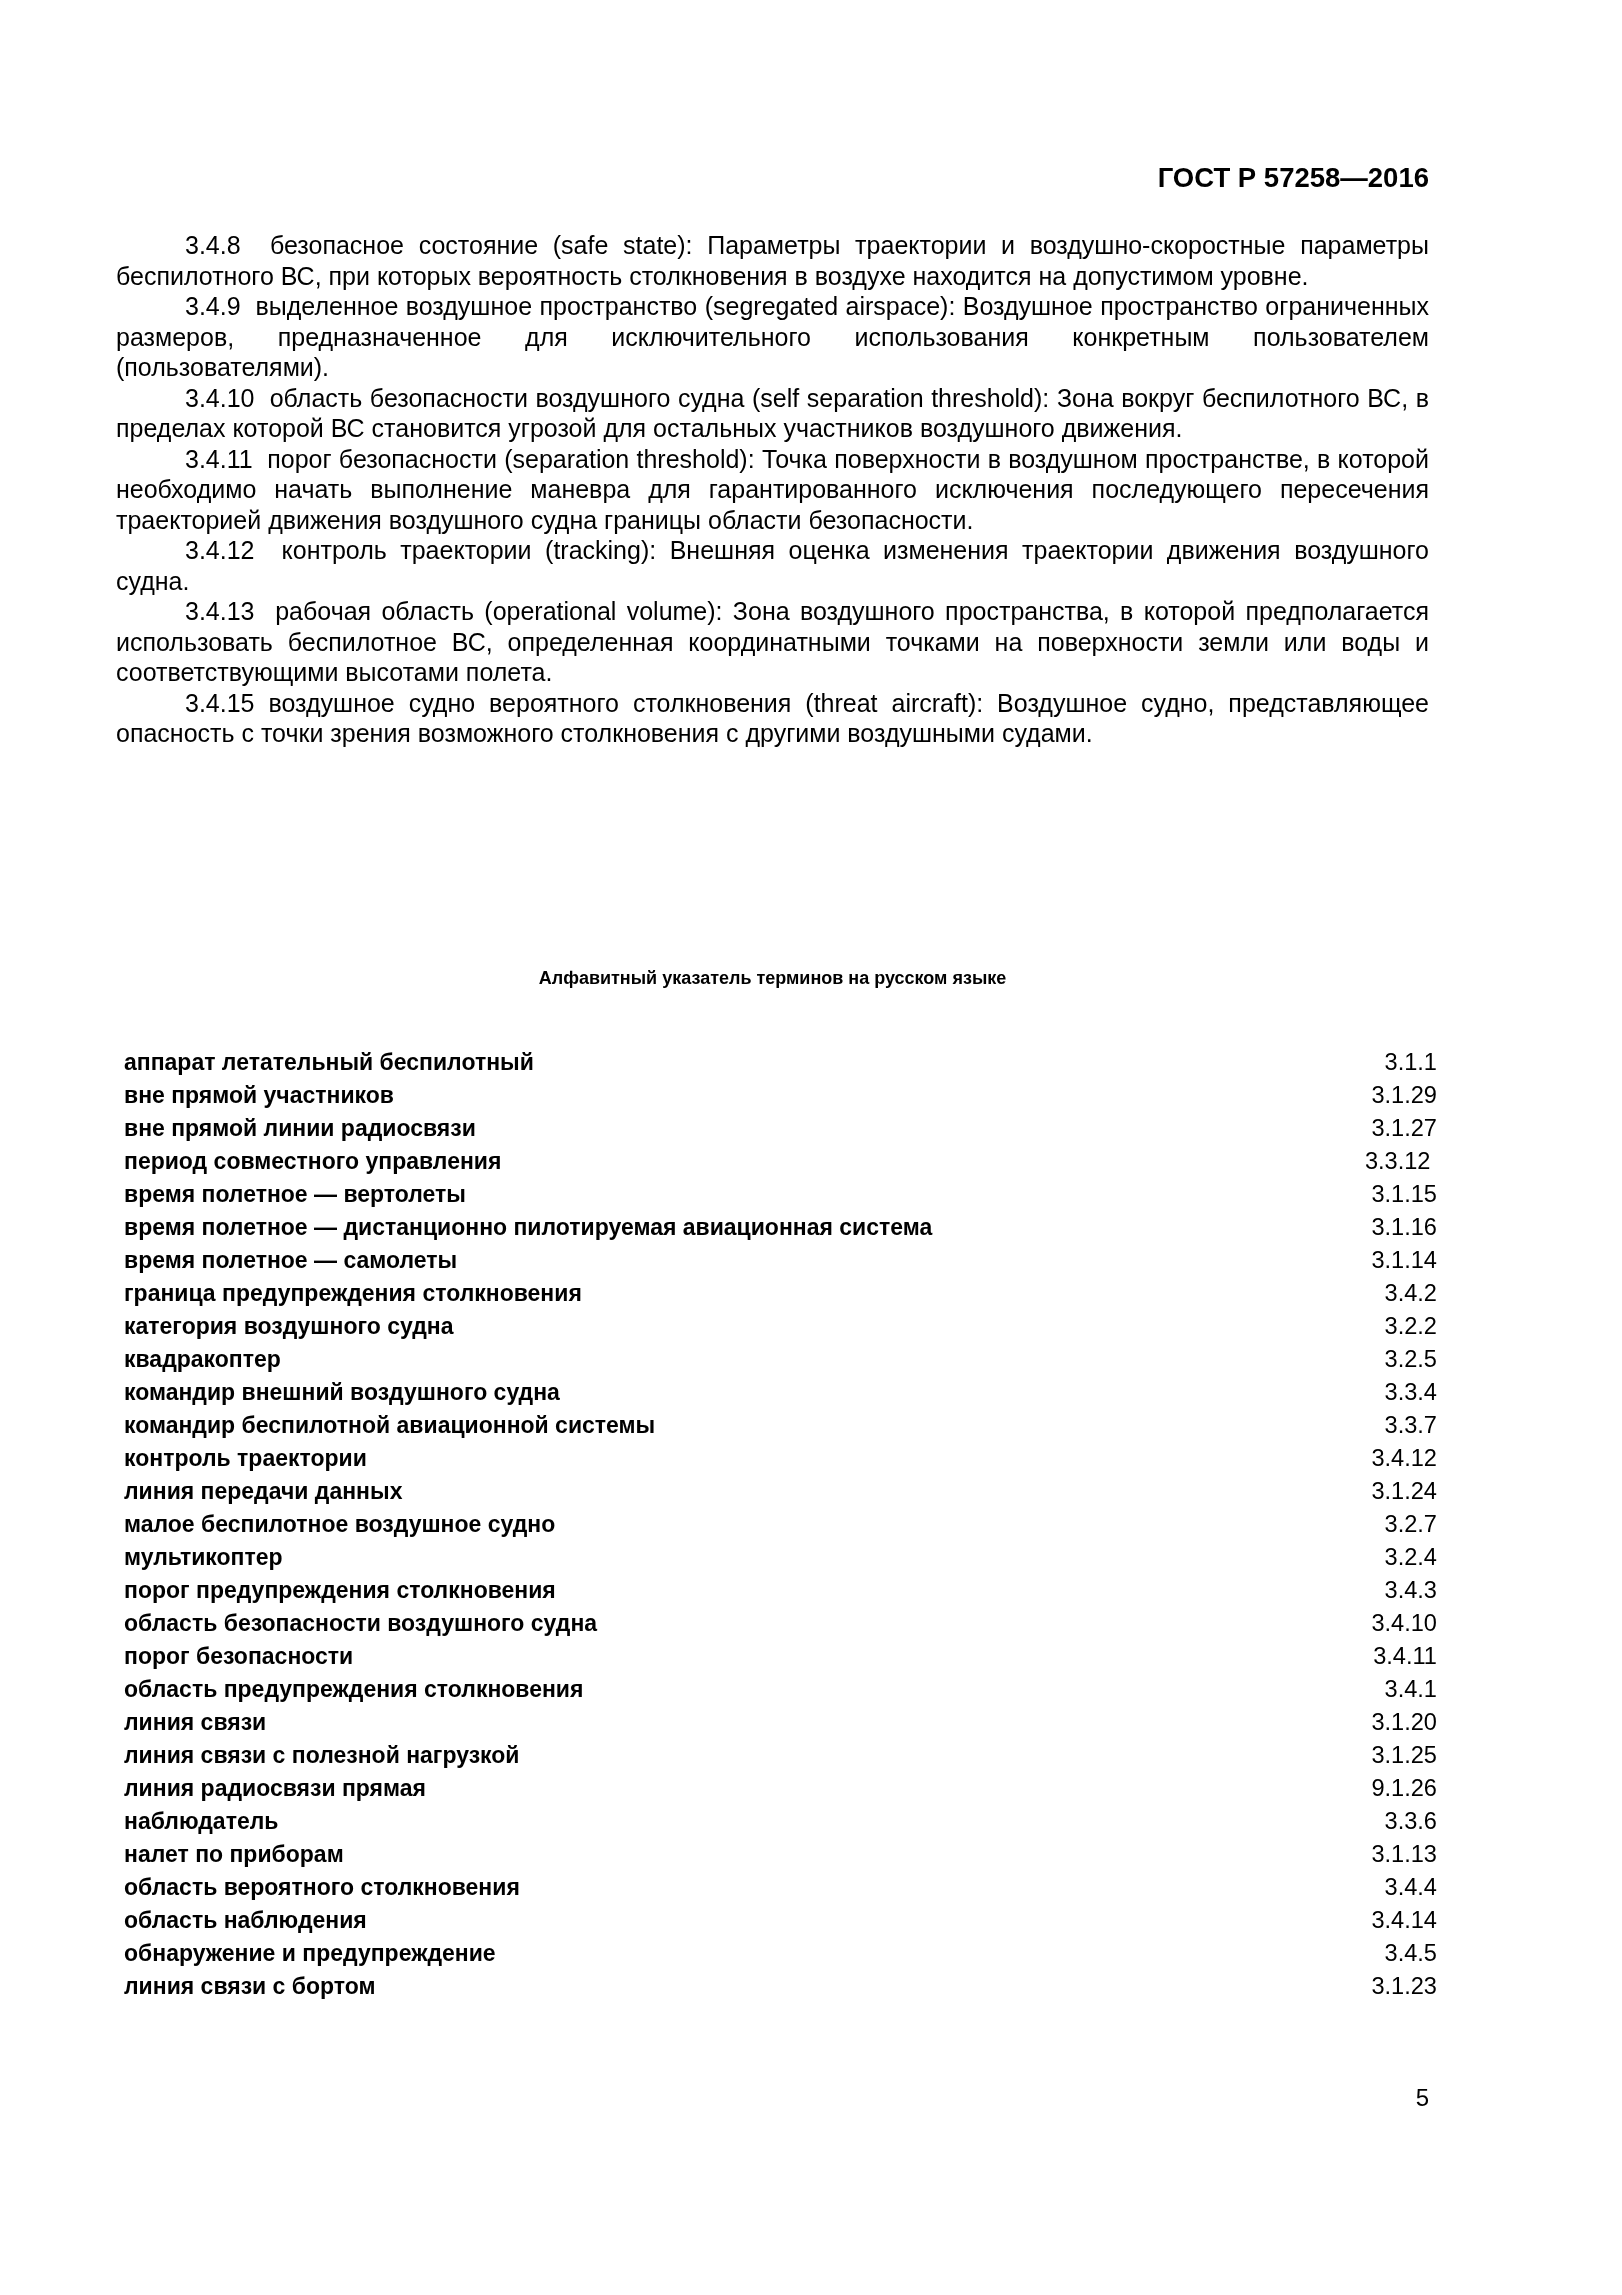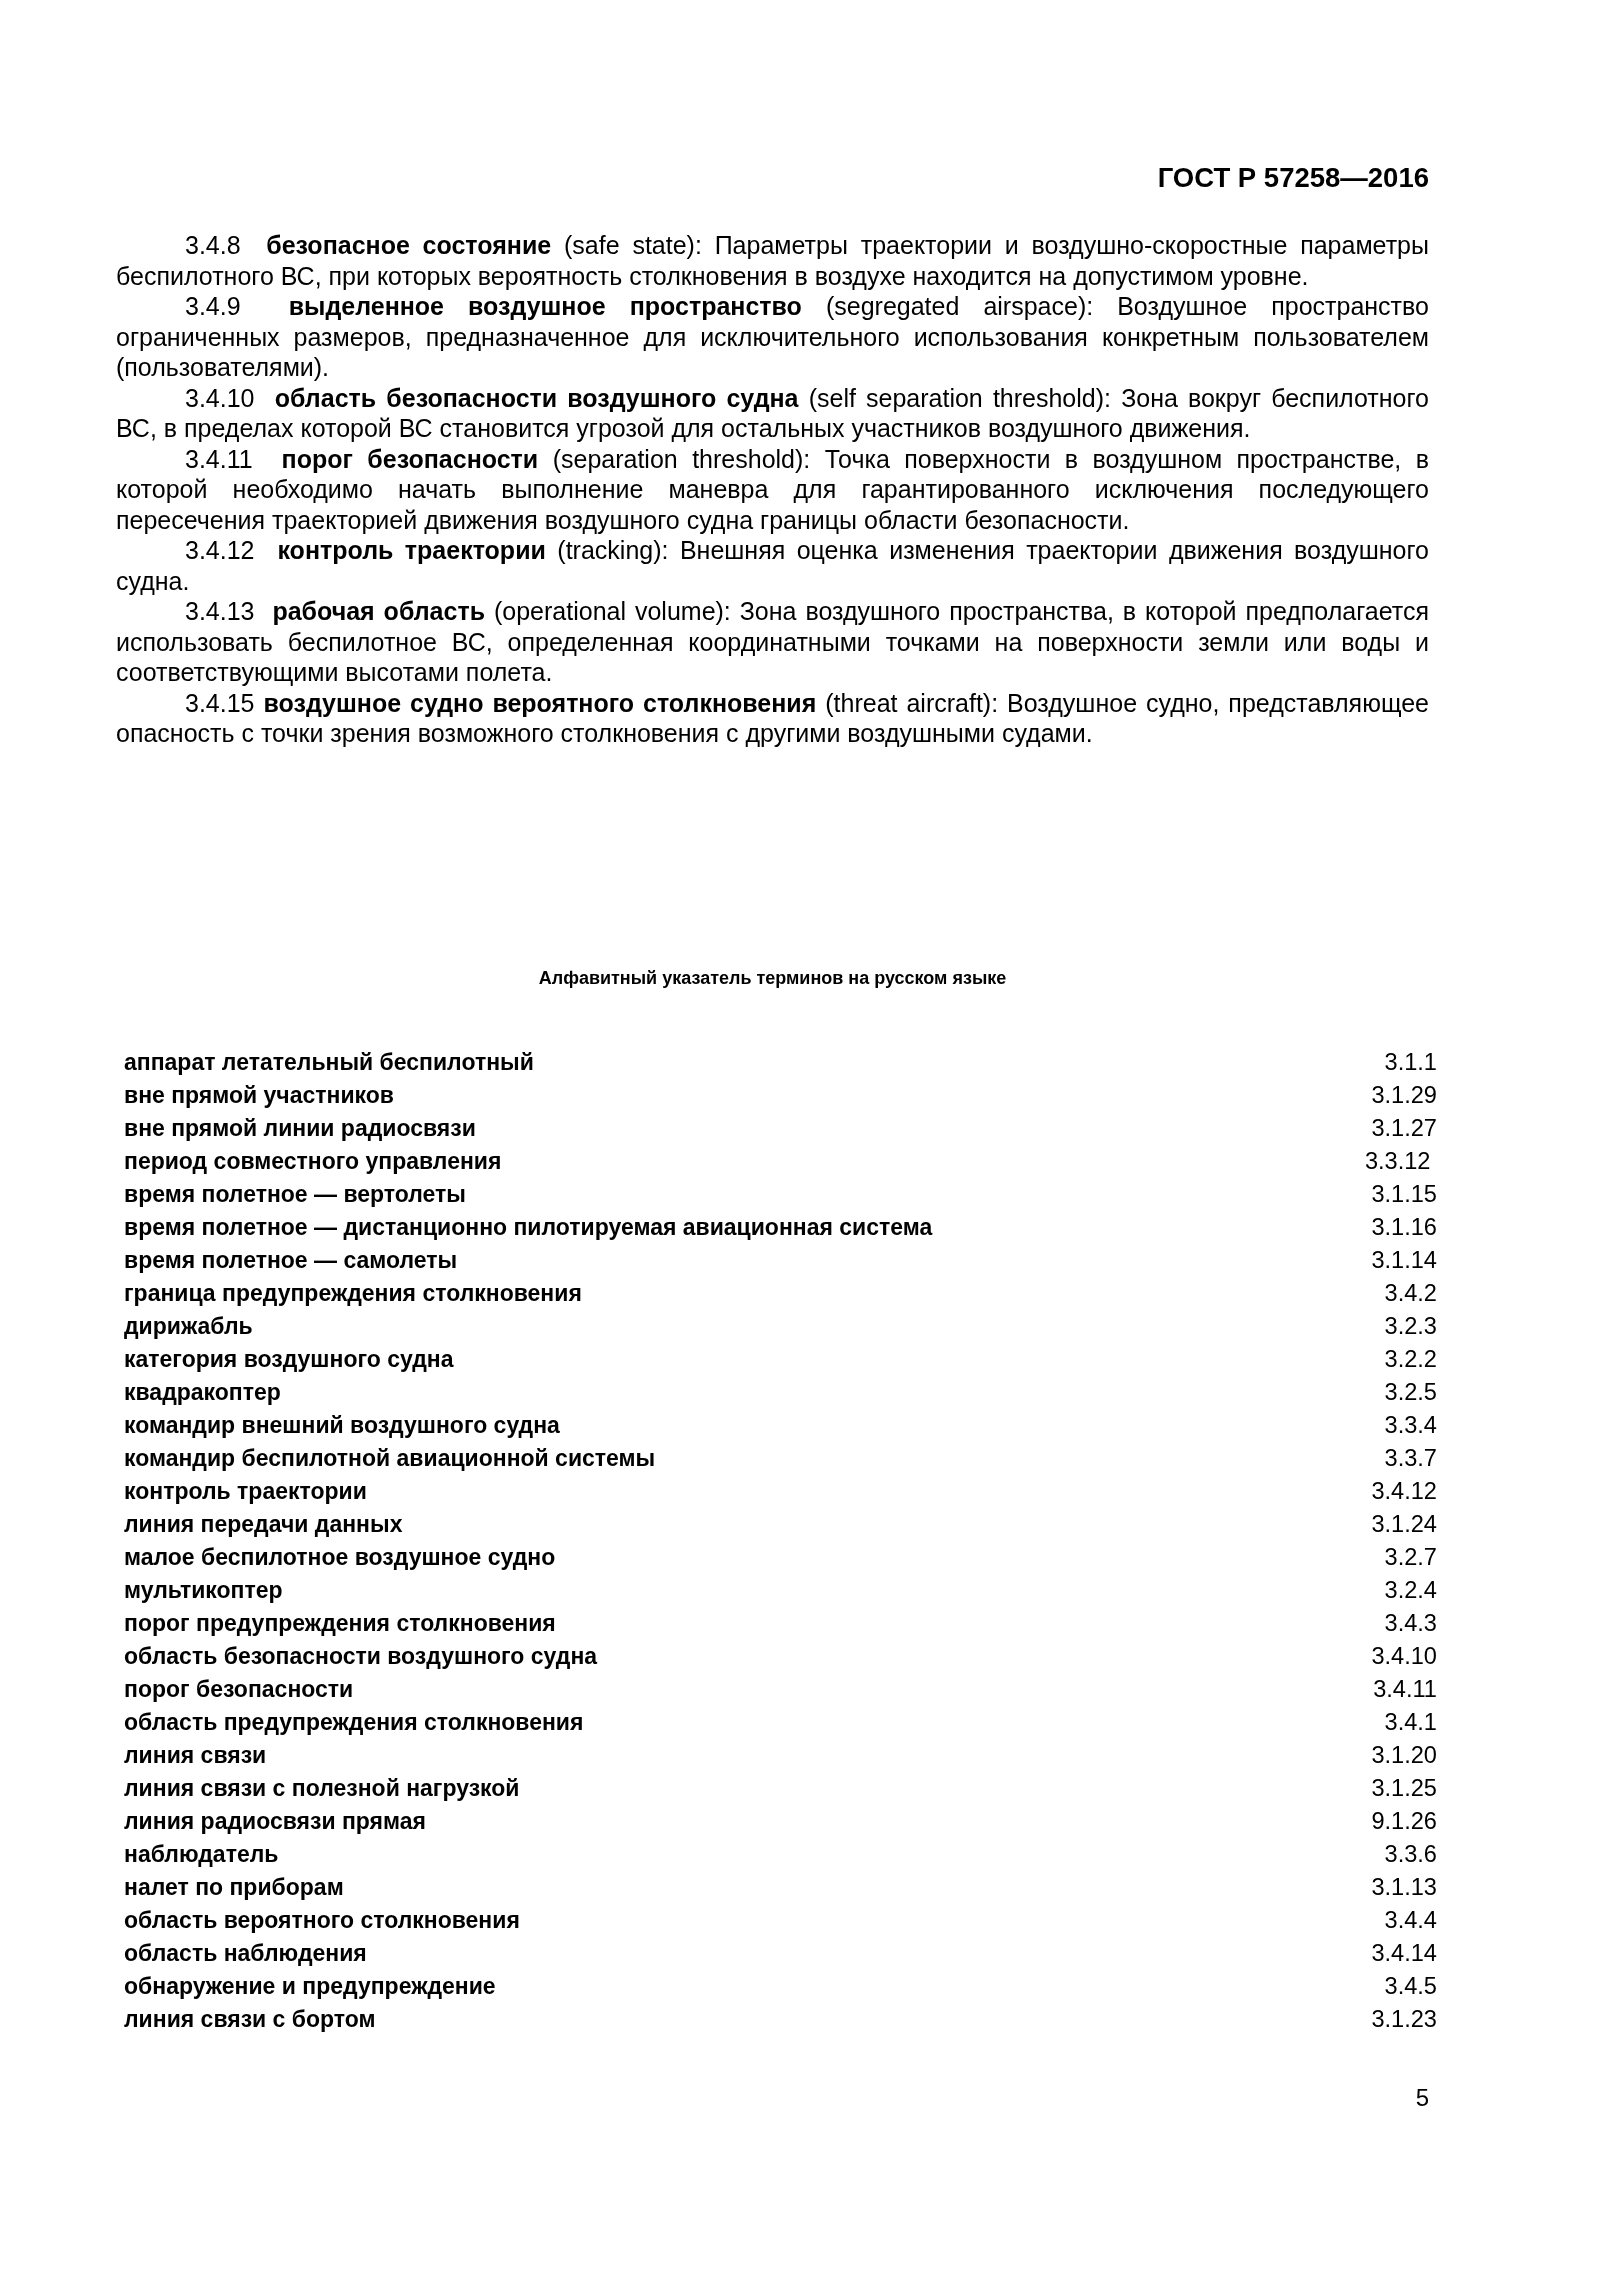--- a/index.html
+++ b/index.html
@@ -1,20 +1,20 @@
 <!DOCTYPE html>
 <html style="font-size:10.5px"><head>
 <meta charset="utf-8">
 <style>
   html, body { margin: 0; padding: 0; background: #ffffff; }
   body { width: 1623px; height: 2295px; position: relative; overflow: hidden; color: #000; font-family: "Liberation Sans", sans-serif; }
   .page-header { position: absolute; right: 194px; top: 162px; font-weight: bold; font-size: 27.5px; line-height: 31px; white-space: nowrap; }
   .body-text { position: absolute; left: 116px; width: 1313px; top: 230px; font-size: 25px; line-height: 30.5px; text-align: justify; }
   .para { margin: 0; text-indent: 69px; hyphens: manual; }
-  .term { font-weight: bold; }
+  .term { font-weight: normal; }
   .section-title { position: absolute; left: 116px; width: 1313px; top: 963px; text-align: center; font-weight: bold; font-size: 18px; line-height: 31px; }
   .index { position: absolute; left: 116px; width: 1313px; top: 1038px; margin: 8px; padding: 0; list-style: none; }
   .index-row { display: flex; justify-content: space-between; align-items: baseline; height: 33px; line-height: 33px; }
   .index-term { font-weight: bold; font-size: 23px; white-space: nowrap; }
   .index-ref { font-size: 23.6px; white-space: nowrap; }
   .index-ref.offset { margin-right: 6.5px; }
   .page-number { position: absolute; right: 194px; top: 2083px; font-size: 24px; line-height: 29px; }
 </style>
 </head>
 <body>
@@ -58,24 +58,20 @@
       <span class="index-term">время полетное — дистанционно пилотируемая авиационная система</span>
       <span class="index-ref">3.1.16</span>
     </li>
   <li class="index-row">
       <span class="index-term">время полетное — самолеты</span>
       <span class="index-ref">3.1.14</span>
     </li>
   <li class="index-row">
       <span class="index-term">граница предупреждения столкновения</span>
       <span class="index-ref">3.4.2</span>
-    </li>
-  <li class="index-row">
-      <span class="index-term">дирижабль</span>
-      <span class="index-ref">3.2.3</span>
     </li>
   <li class="index-row">
       <span class="index-term">категория воздушного судна</span>
       <span class="index-ref">3.2.2</span>
     </li>
   <li class="index-row">
       <span class="index-term">квадракоптер</span>
       <span class="index-ref">3.2.5</span>
     </li>
   <li class="index-row">

